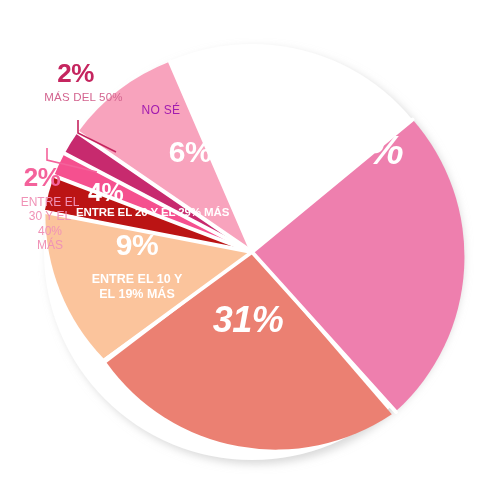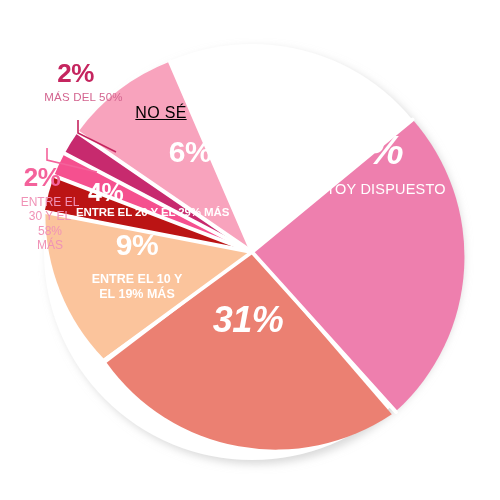--- a/index.html
+++ b/index.html
@@ -35,21 +35,21 @@
   #lab9 .desc-in{font-size:12.5px;margin-top:10px;line-height:1.25;}
 
   #lab4{left:70px;top:178px;width:175px;text-align:left;}
   #lab4 .pct-in{font-size:25px;padding-left:18px;}
   #lab4 .desc-in{font-size:11.5px;margin-top:0px;letter-spacing:-0.1px;padding-left:6px;}
 
   #lab6{left:150px;top:135px;width:80px;}
   #lab6 .pct-in{font-size:30px;}
 
   #labnose{left:126px;top:104px;width:70px;}
-  #labnose .desc-in{font-size:16px;color:#000000;font-weight:normal;letter-spacing:.3px;text-decoration:underline;}
+  #labnose .desc-in{font-size:12px;color:#a21caf;font-weight:normal;letter-spacing:.3px;}
 
   
   .callout{position:absolute;text-align:center;}
   .callout .pct-out{font-weight:bold;letter-spacing:-0.5px;}
   .callout .desc-out{font-weight:normal;line-height:1.2;margin-left:16px;}
 
   #co50{left:18px;top:58px;width:115px;}
   #co50 .pct-out{font-size:26px;color:#c5255f;}
   #co50 .desc-out{font-size:11.5px;color:#d3648f;margin-top:2px;letter-spacing:.2px;}
 
@@ -101,21 +101,21 @@
 
     <g fill="none" stroke-width="1.6">
       <polyline points="78,120 78,133 116,152" stroke="#c5255f"></polyline>
       <polyline points="47,148 47,160 97,172" stroke="#f4629b"></polyline>
     </g>
   </svg>
 
   <div class="lbl" id="lab46">
     <div class="pct-in">46%</div>
     <div class="desc-in">
-      <span>NO ESTOY DISPUESTO</span><br>
+      <br>
     </div>
   </div>
 
   <div class="lbl" id="lab31">
     <div class="pct-in">31%</div>
   </div>
 
   <div class="lbl" id="lab9">
     <div class="pct-in">9%</div>
     <div class="desc-in">
@@ -139,18 +139,18 @@
 
   <div class="callout" id="co50">
     <div class="pct-out">2%</div>
     <div class="desc-out">MÁS DEL 50%</div>
   </div>
 
   <div class="callout" id="co30">
     <div class="pct-out">2%</div>
     <div class="desc-out">
       <span>ENTRE EL</span><br>
-      <span>30 Y EL 58%</span><br>
+      <span>30 Y EL 40%</span><br>
       <span>MÁS</span>
     </div>
   </div>
 
 </div>
 
 </body></html>

